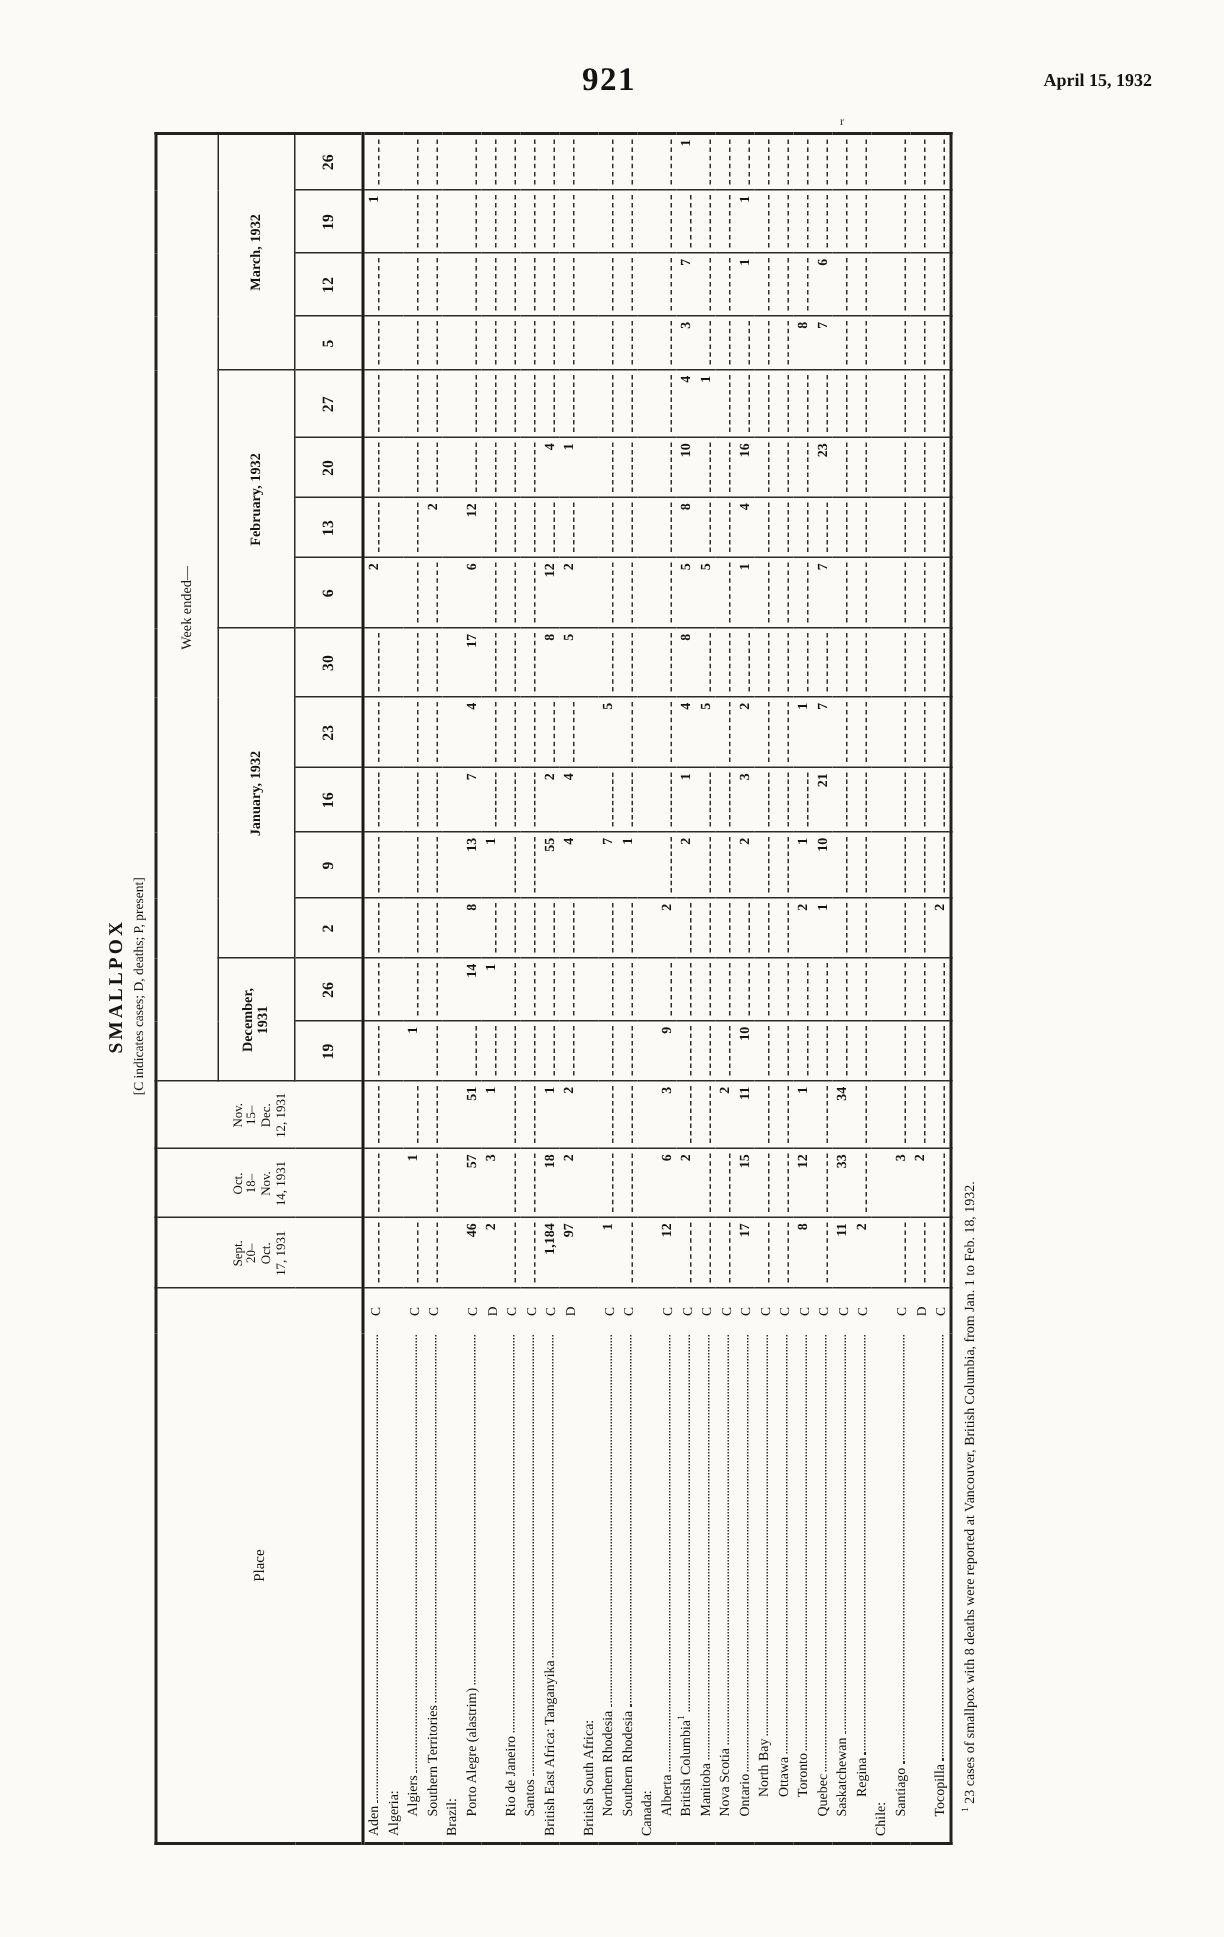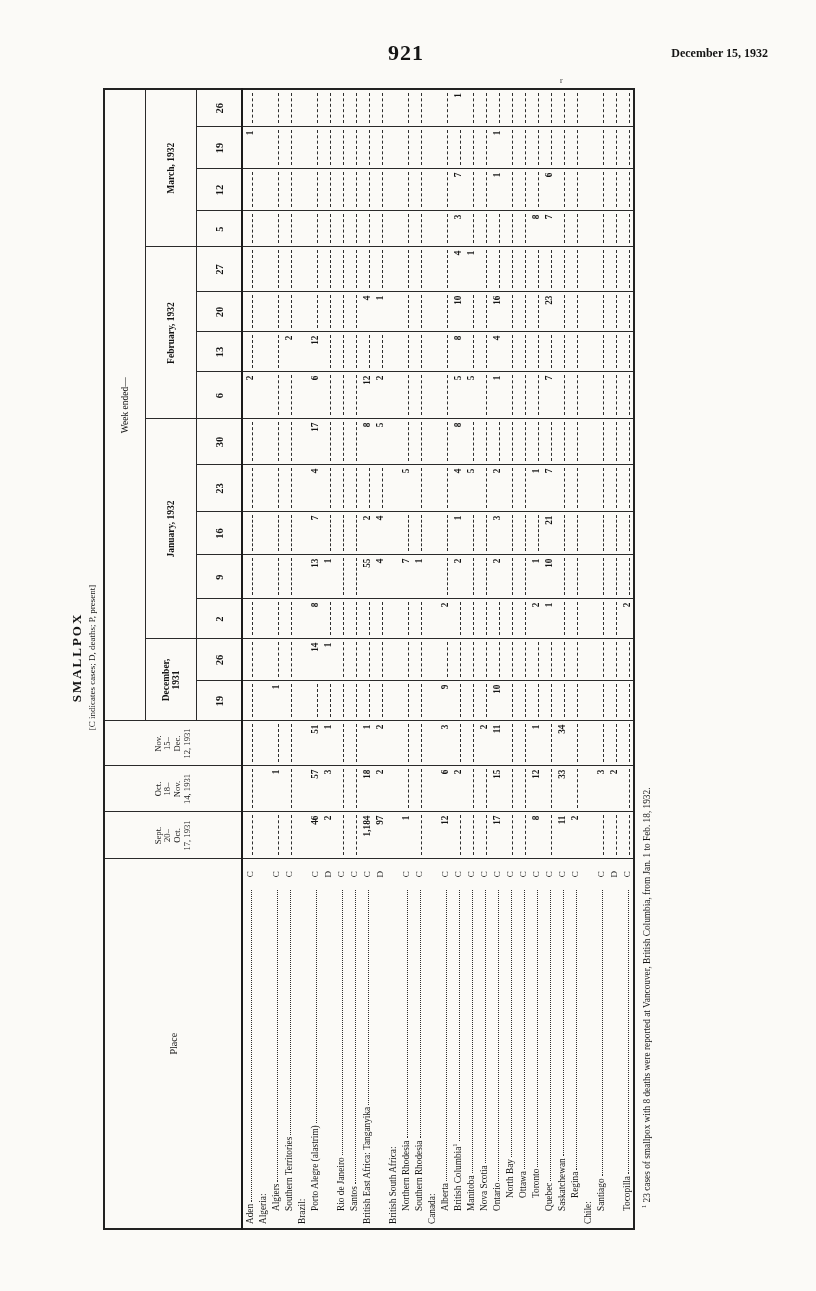--- a/index.html
+++ b/index.html
@@ -37,21 +37,21 @@
   td.dc .v{display:block;padding-right:3px;font-weight:bold;font-size:9.3px;}
   td.dc .lead{height:8px;margin:0 3px 2px 3px;border-bottom:1.6px dashed #2f2f2f;}
   sup{font-size:6.5px;}
   .foot{margin-top:5px;margin-left:22px;font-size:9.3px;width:1100px;}
 </style>
 </head>
 <body>
 
 <div class="pagehead">
   <div class="pageno">921</div>
-  <div class="pagedate">December 15, 1932</div>
+  <div class="pagedate">April 15, 1932</div>
 </div>
 <div class="artifact">r</div>
 
 <div class="rot">
   <div class="ttl">SMALLPOX</div>
   <div class="sub">[C indicates cases; D, deaths; P, present]</div>
   <table>
     <colgroup id="cols">
         <col style="width:340px">
         <col style="width:30px">

